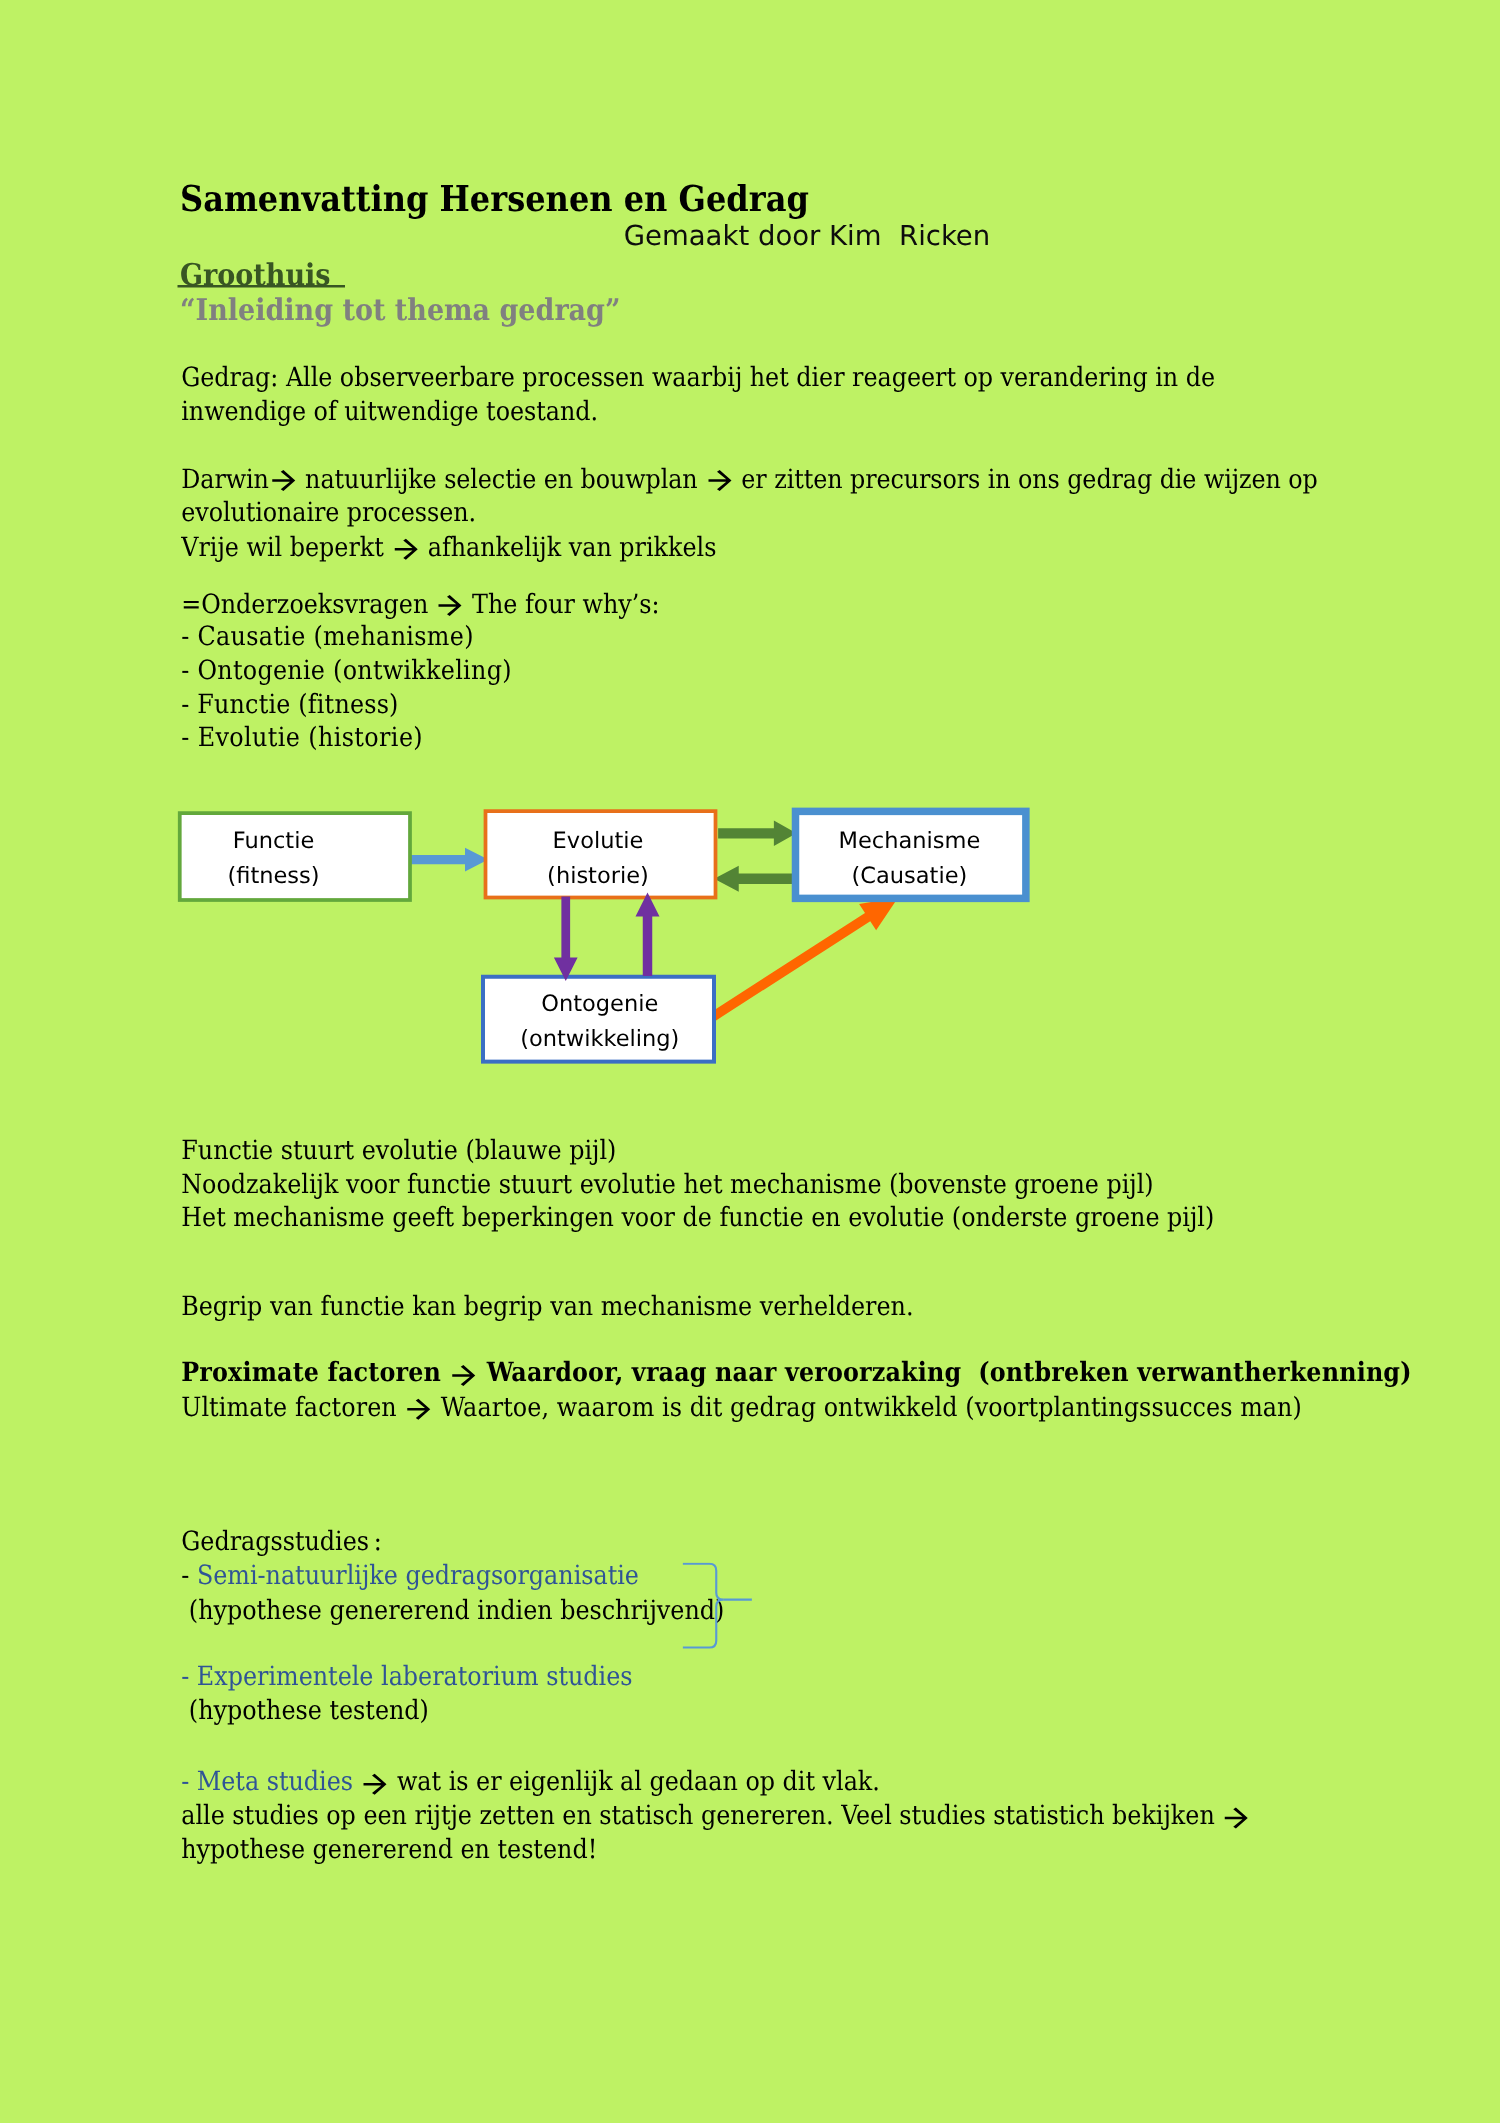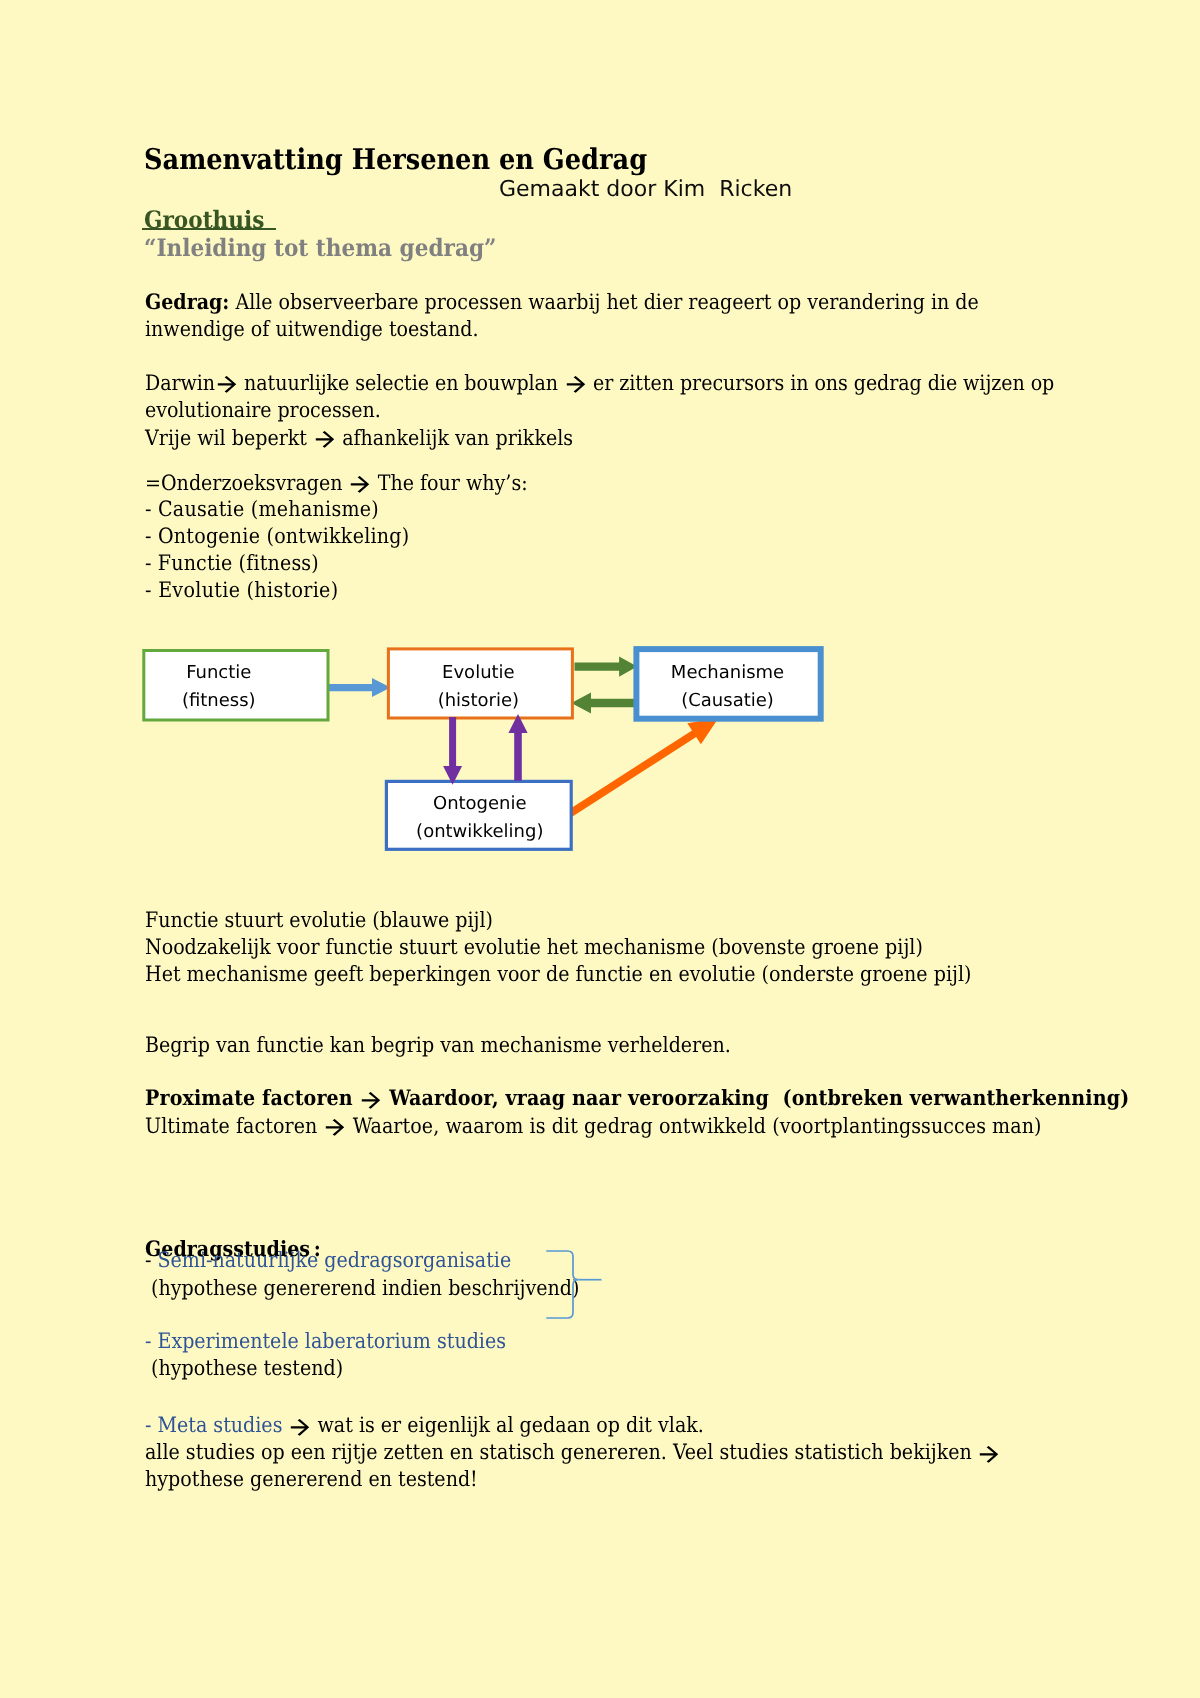--- a/index.html
+++ b/index.html
@@ -1,33 +1,33 @@
 <!DOCTYPE html>
 <html><head>
 <meta charset="utf-8">
 <title>Samenvatting Hersenen en Gedrag</title>
 <style>
   html,body{margin:0;padding:0;}
   body{width:1200px;height:1698px;background:#ffffff;
        font-family:"DejaVu Serif Condensed","DejaVu Serif",serif;
        -webkit-font-smoothing:antialiased;-moz-osx-font-smoothing:grayscale;
        text-rendering:geometricPrecision;}
-  .page{position:relative;width:1200px;height:1698px;overflow:hidden;background:#fef9c3;
+  .page{position:relative;width:1200px;height:1698px;overflow:hidden;background:#bef264;
         will-change:transform;}
   .abs{position:absolute;white-space:pre;}
 
   #title{left:144px;top:141.5px;font-size:28.5px;font-weight:bold;color:#000;}
   #byline{left:499px;top:177px;font-size:22px;color:#0d0d0d;font-family:"DejaVu Sans",sans-serif;}
   #groothuis{left:144px;top:204.6px;font-size:24px;font-weight:bold;color:#385623;}
   #groothuis-underline{left:142.3px;top:227.5px;width:134px;height:2px;background:#385623;}
   #subtitle{left:144px;top:232.6px;font-size:24px;font-weight:bold;color:#808080;}
 
   .para{position:absolute;left:145px;font-size:21.2px;line-height:27px;color:#000;
         white-space:pre-wrap;}
-  .bd{font-weight:bold;margin-top:16px;}
+  .bd{font-weight:normal;}
   svg.arw{display:inline-block;vertical-align:-5.6px;margin:0 0.5px;}
   .blue{color:#2f5496;}
 
   #brace{position:absolute;left:545px;top:1250px;}
 
   #diagram{position:absolute;left:0;top:0;width:1200px;height:0;}
   #diagram-svg{position:absolute;left:141px;top:643px;}
   .dbx{position:absolute;text-align:center;font-family:"DejaVu Sans",sans-serif;
        font-size:18px;color:#000;line-height:28.8px;white-space:nowrap;}
   .dbx span{display:block;}

